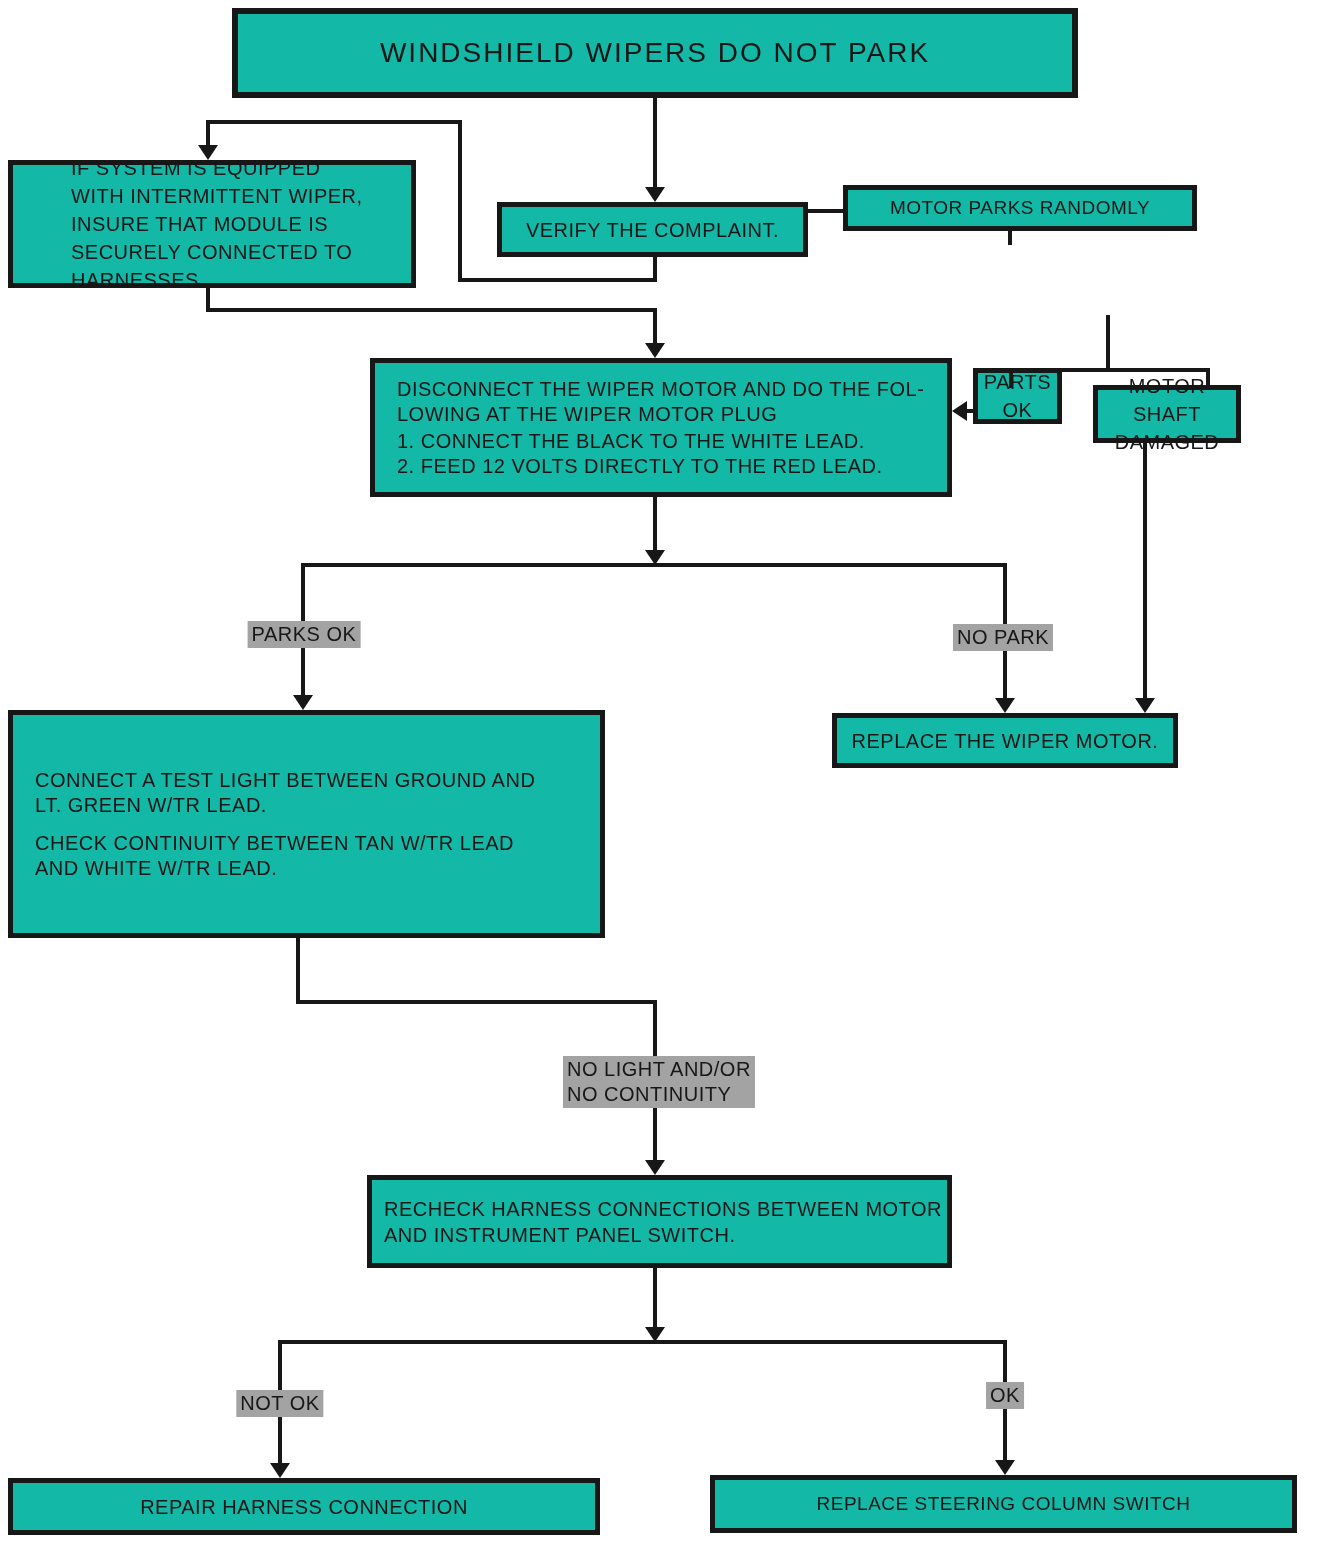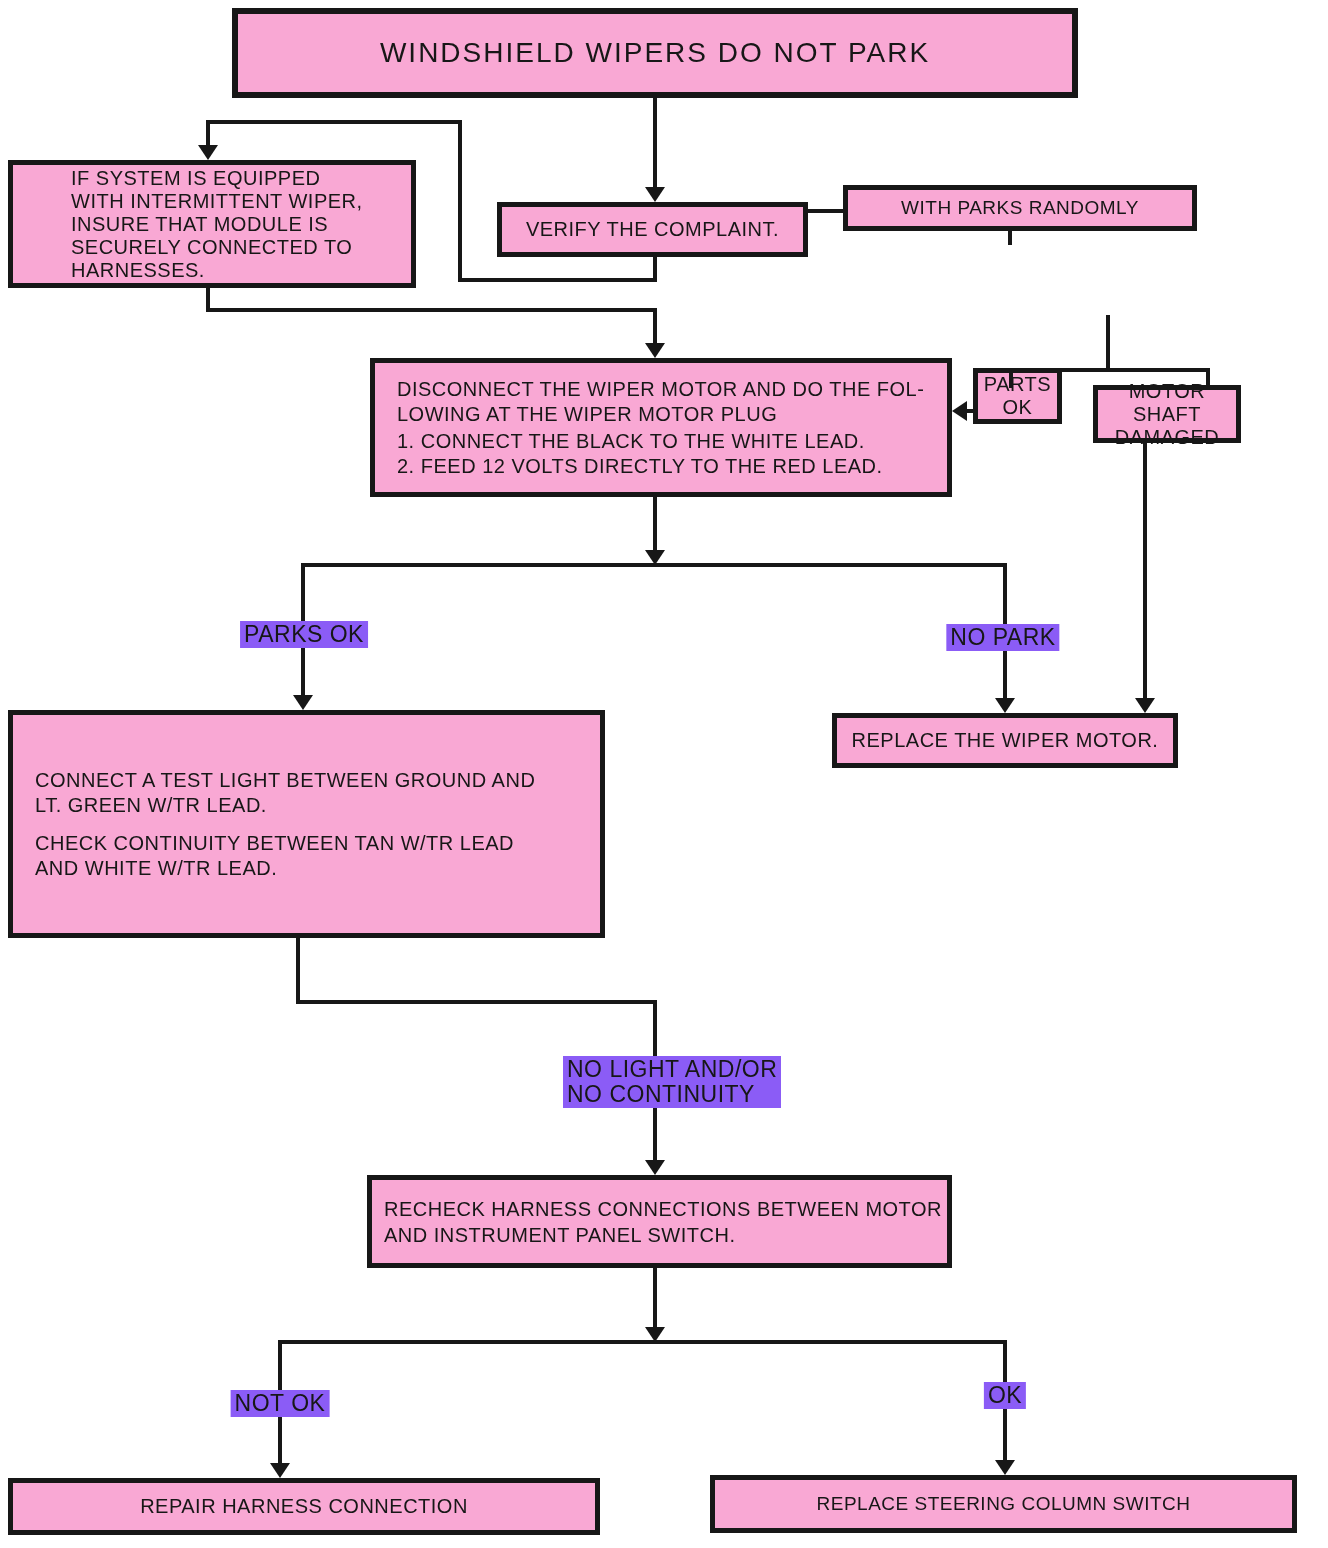--- a/index.html
+++ b/index.html
@@ -8,51 +8,51 @@
     width:1328px;height:1548px;
     background:#ffffff;
     font-family:"Liberation Sans", sans-serif;
     color:#171717;
     overflow:hidden;
   }
   .box{
     position:absolute;
     box-sizing:border-box;
     border:5px solid #171717;
-    background:#f9a8d4;
+    background:#14b8a6;
     display:flex;
     flex-direction:column;
     justify-content:center;
   }
   .box.center{align-items:center;text-align:center;}
   .box.left{align-items:flex-start;text-align:left;}
   .txt{white-space:pre-line;letter-spacing:0.5px;}
-  .f20{font-size:20px;line-height:23px;}
+  .f20{font-size:20px;line-height:28px;}
   .f19{font-size:19px;line-height:22px;}
   .title-box{border-width:6px;}
   .title-box .txt{font-size:28px;letter-spacing:2px;line-height:32px;}
   .vl,.hl{position:absolute;background:#171717;}
   .vl{width:4px;}
   .hl{height:4px;}
   .ad{ 
     position:absolute;width:0;height:0;
     border-left:10px solid transparent;
     border-right:10px solid transparent;
     border-top:15px solid #171717;
   }
   .al{ 
     position:absolute;width:0;height:0;
     border-top:10px solid transparent;
     border-bottom:10px solid transparent;
     border-right:15px solid #171717;
   }
   .edge-label{
     position:absolute;
-    background:#8b5cf6;
-    font-size:23px;line-height:25px;
+    background:#a3a3a3;
+    font-size:20px;line-height:25px;
     letter-spacing:0.5px;
     white-space:pre-line;
     padding:1px 4px;
   }
   .edge-label.c{transform:translateX(-50%);text-align:center;}
   .para{margin:0;}
   .para + .para{margin-top:13px;}
 </style>
 </head>
 <body>
@@ -69,21 +69,21 @@
 INSURE THAT MODULE IS
 SECURELY CONNECTED TO
 HARNESSES.</div>
   </div>
 
   <div class="box center" style="left:497px;top:202px;width:311px;height:55px;">
     <div class="txt f20">VERIFY THE COMPLAINT.</div>
   </div>
 
   <div class="box center" style="left:843px;top:185px;width:354px;height:46px;">
-    <div class="txt f19">WITH PARKS RANDOMLY</div>
+    <div class="txt f19">MOTOR PARKS RANDOMLY</div>
   </div>
 
 
   <div class="box left" style="left:370px;top:358px;width:582px;height:139px;padding-left:22px;">
     <div class="txt f20 para" style="line-height:25px;">DISCONNECT THE WIPER MOTOR AND DO THE FOL-
 LOWING AT THE WIPER MOTOR PLUG</div>
     <div class="txt f20 para" style="line-height:25px;margin-top:2px;">1. CONNECT THE BLACK TO THE WHITE LEAD.
 2. FEED 12 VOLTS DIRECTLY TO THE RED LEAD.</div>
   </div>
 

